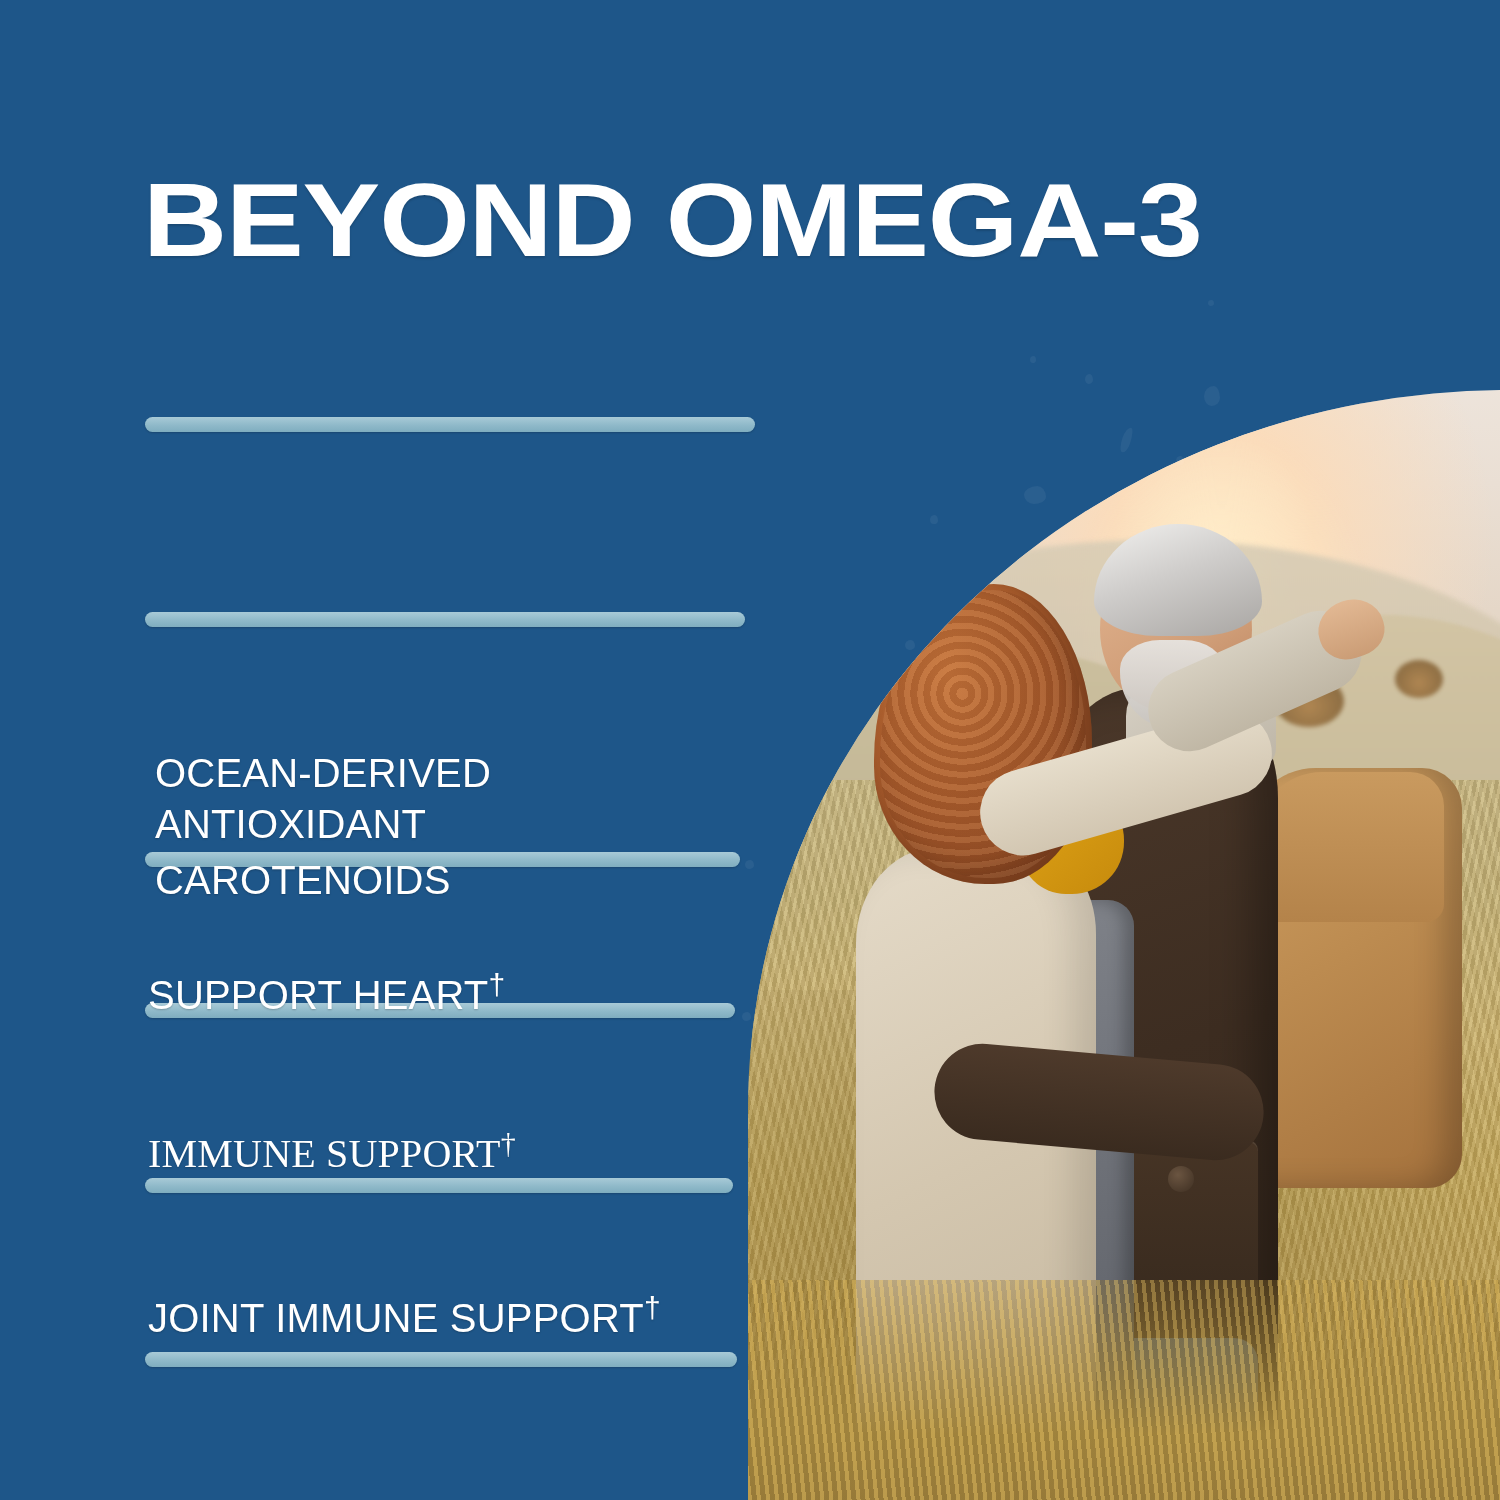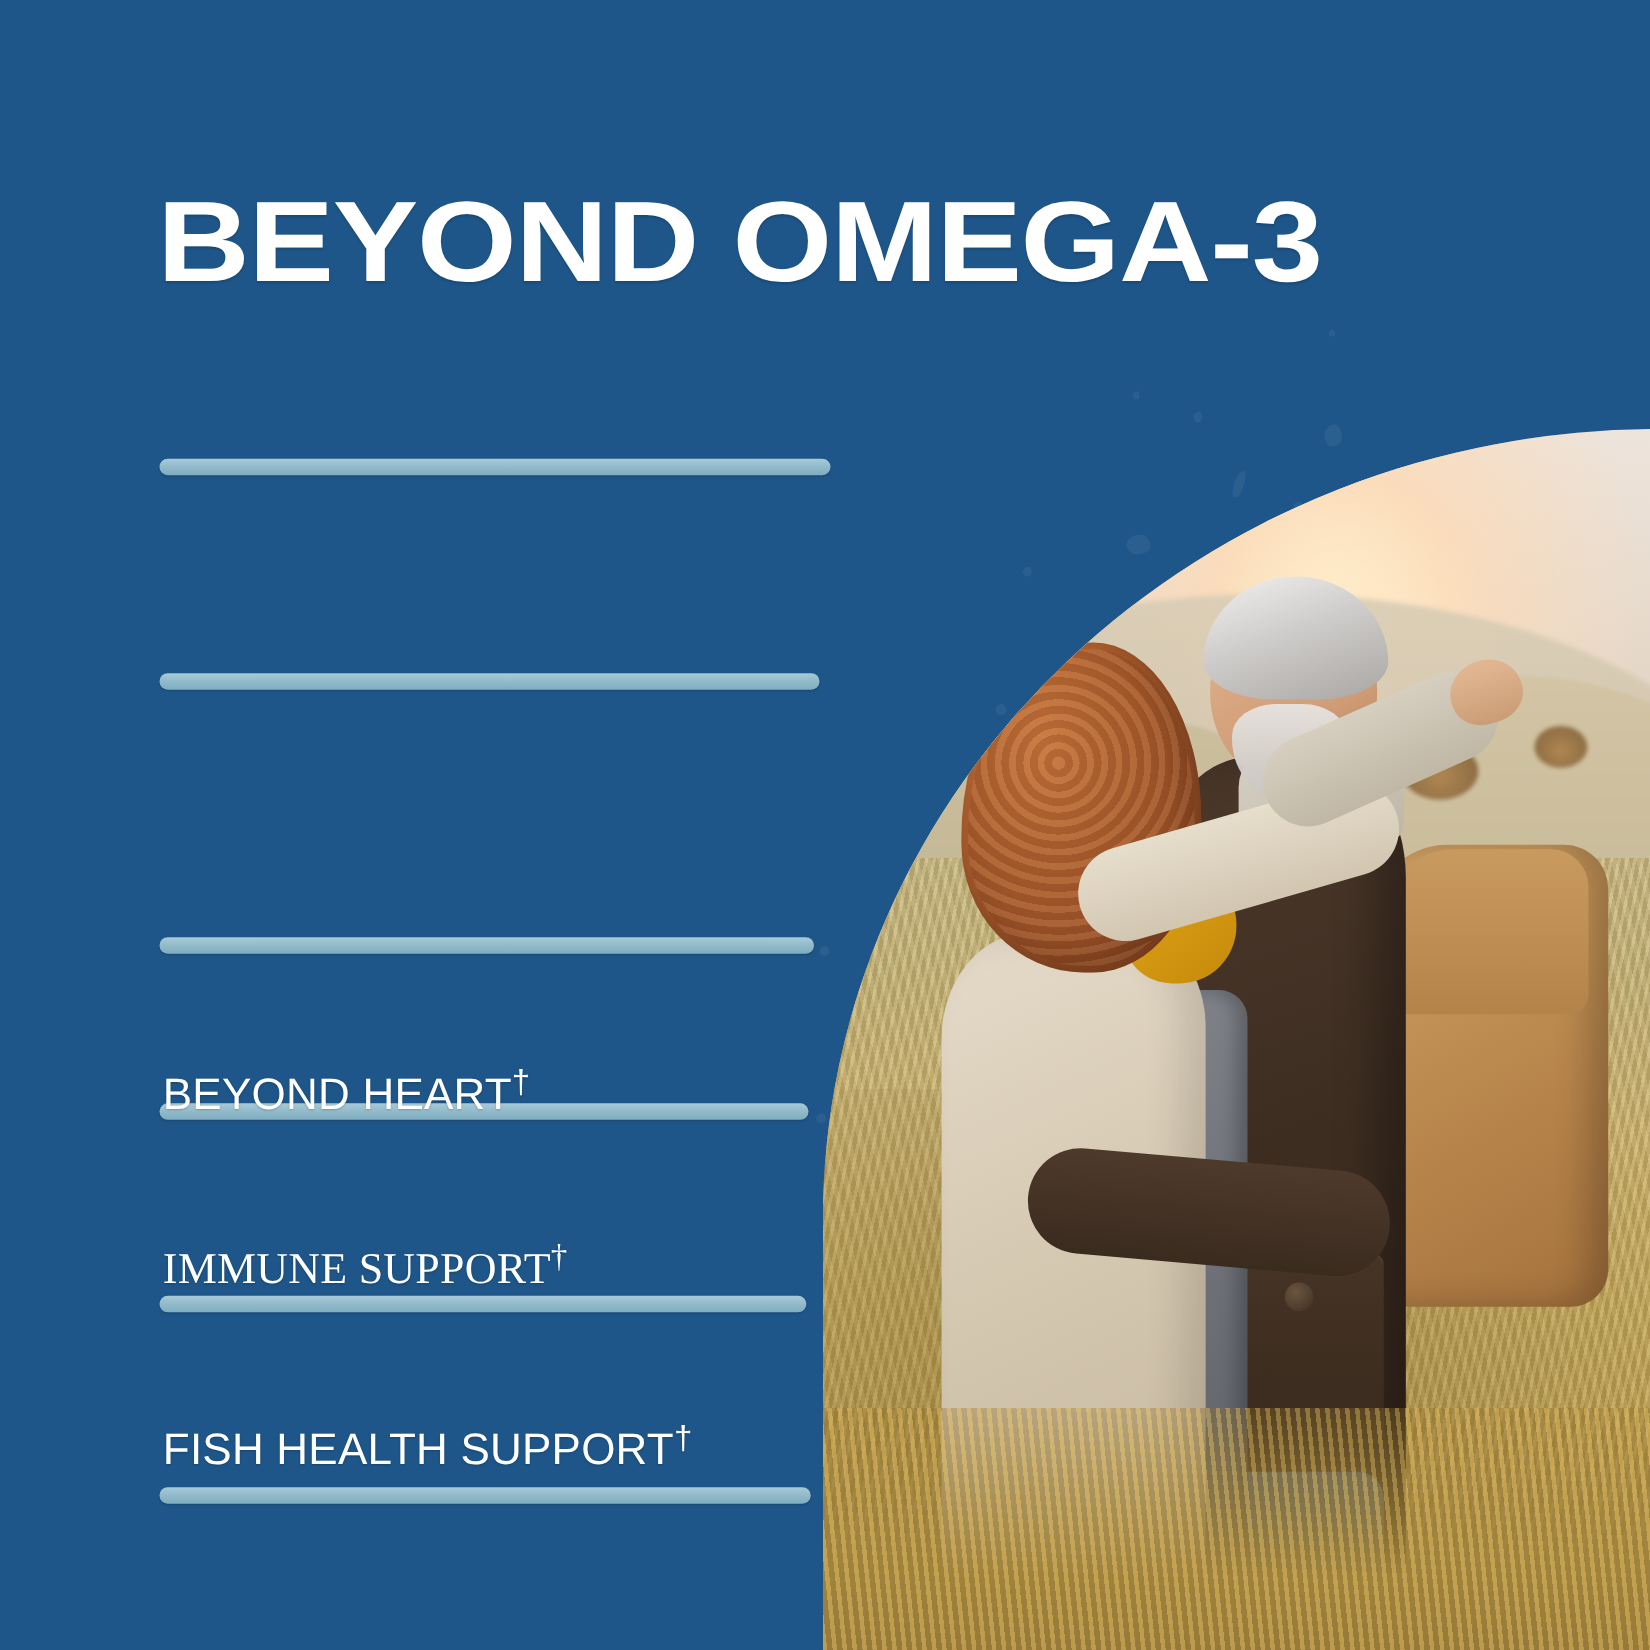--- a/index.html
+++ b/index.html
@@ -397,27 +397,31 @@
     <h1 id="headline">BEYOND OMEGA-3</h1>
 
     <div class="divider" style="top:417px;width:610px;"></div>
     <div class="divider" style="top:612px;width:600px;"></div>
     <div class="divider" style="top:852px;width:595px;"></div>
     <div class="divider" style="top:1003px;width:590px;"></div>
     <div class="divider" style="top:1178px;width:588px;"></div>
     <div class="divider" style="top:1352px;width:592px;"></div>
 
 
+    <p class="benefit indented" style="top:697px;">
+      <span>OCEAN-DERIVED ANTIOXIDANT
+CAROTENOIDS</span><span class="dagger"></span>
+    </p>
 
     <p class="benefit" style="top:915px;">
-      <span>BEYOND HEART</span><span class="dagger">†</span>
+      <span>SUPPORT HEART</span><span class="dagger">†</span>
     </p>
 
     <p class="benefit" style="top:1073px;font-family:Liberation Serif, serif;">
       <span>IMMUNE SUPPORT</span><span class="dagger">†</span>
     </p>
 
     <p class="benefit" style="top:1238px;">
-      <span>FISH HEALTH SUPPORT</span><span class="dagger">†</span>
+      <span>JOINT IMMUNE SUPPORT</span><span class="dagger">†</span>
     </p>
 
   </div>
 </div>
 
 </body></html>

